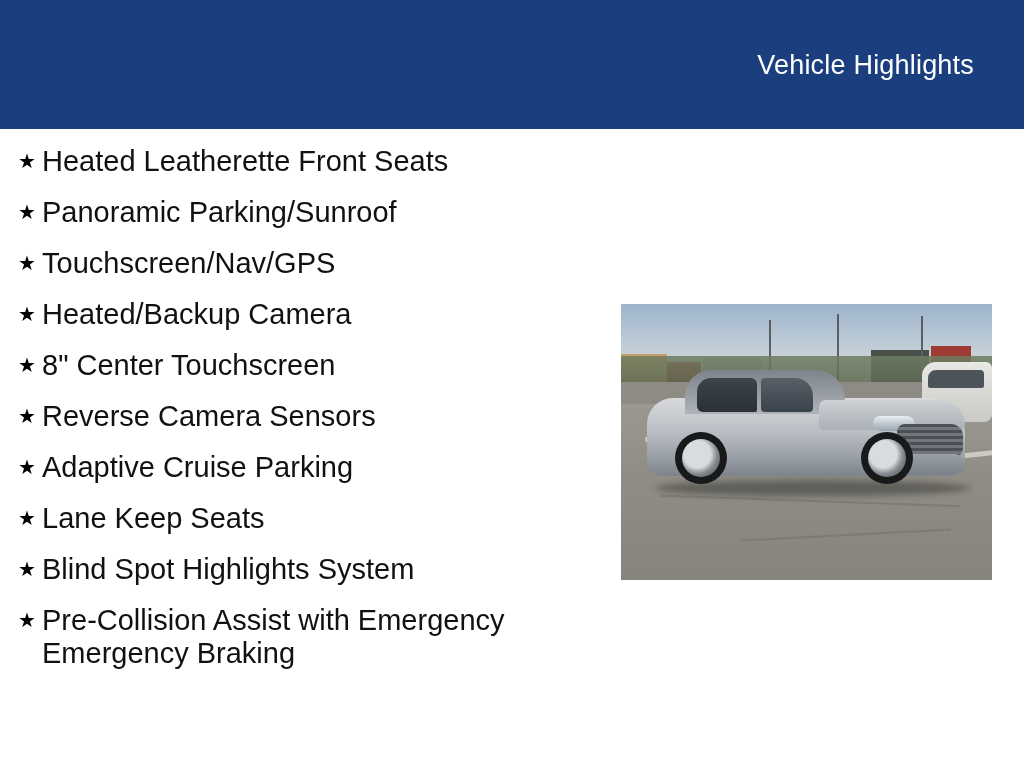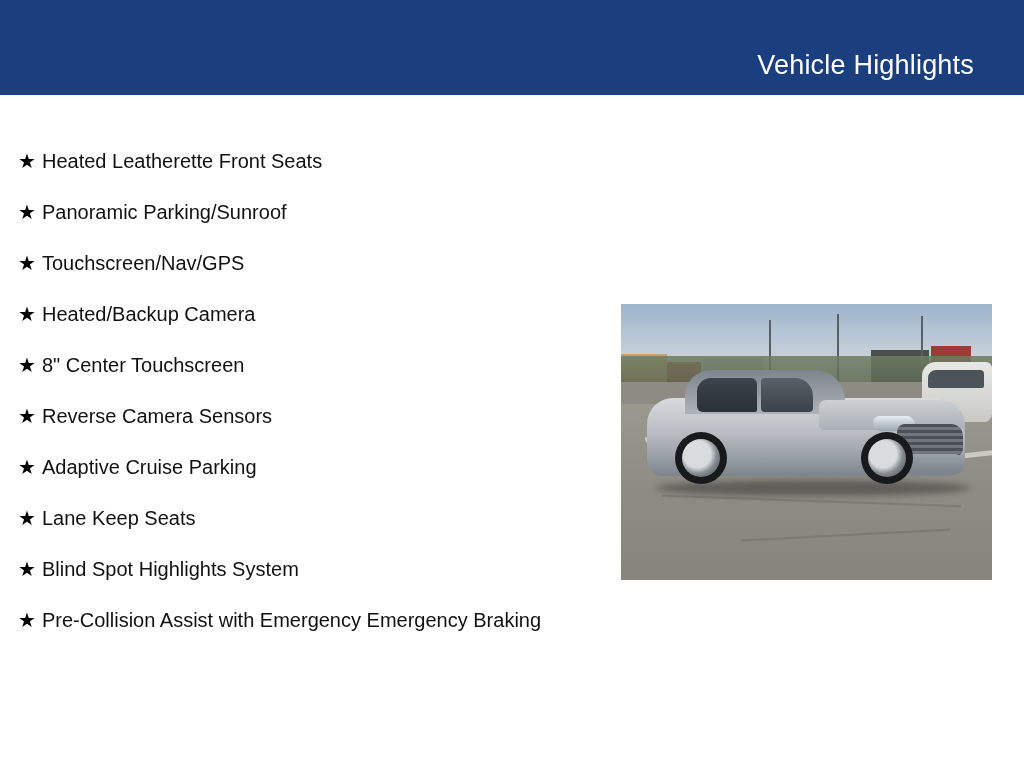--- a/index.html
+++ b/index.html
@@ -17,21 +17,21 @@
     position: relative;
     width: 1024px;
     height: 768px;
     background: #ffffff;
   }
   .header-bar {
     position: absolute;
     left: 0;
     top: 0;
     width: 1024px;
-    height: 95px;
+    height: 129px;
     background: #1b3f7e;
   }
   .header-title {
     position: absolute;
     right: 50px;
     top: 50px;
     color: #ffffff;
     font-size: 27px;
     letter-spacing: 0.2px;
     white-space: nowrap;
@@ -53,21 +53,21 @@
     flex: 0 0 auto;
     width: 30px;
     font-size: 20px;
     line-height: 30px;
     color: #000000;
     text-align: center;
     padding-top: 1px;
   }
   .hl-text {
     flex: 1 1 auto;
-    font-size: 20px;
+    font-size: 29px;
     line-height: 33px;
     color: #111111;
     padding-right: 20px;
   }
   
   .photo {
     position: absolute;
     left: 621px;
     top: 304px;
     width: 371px;

